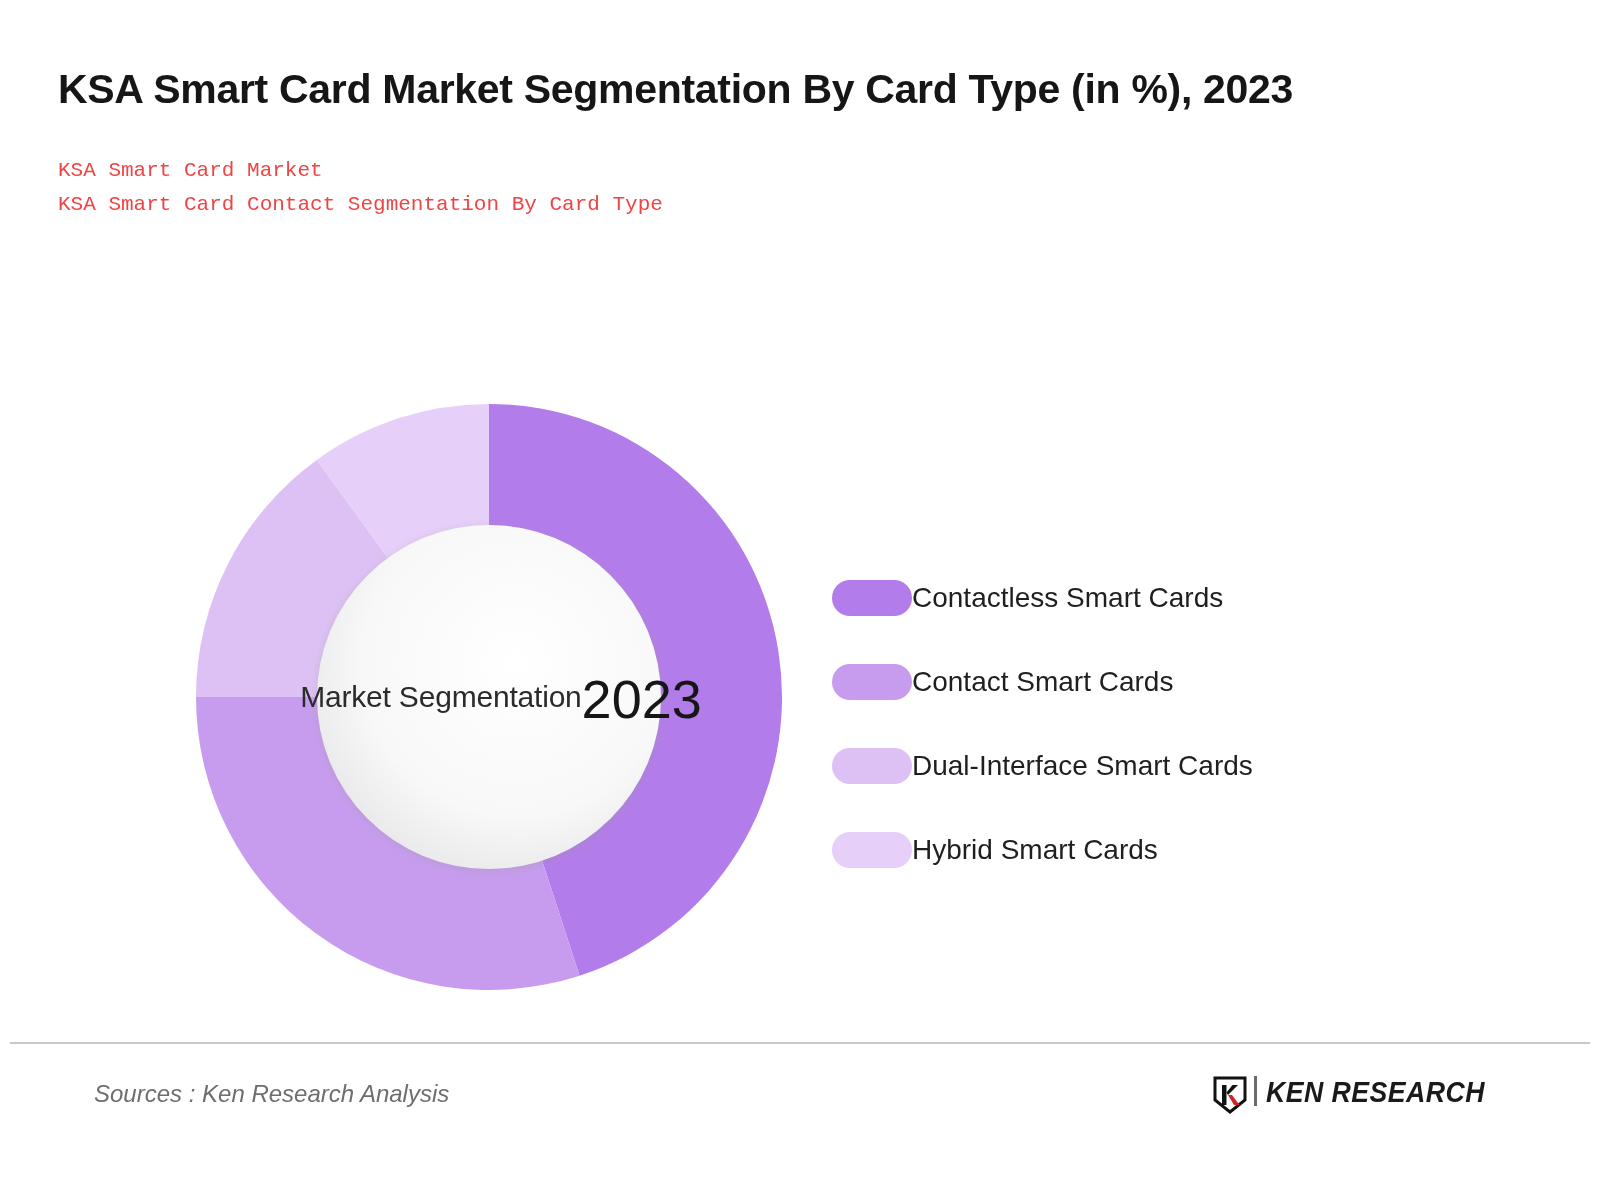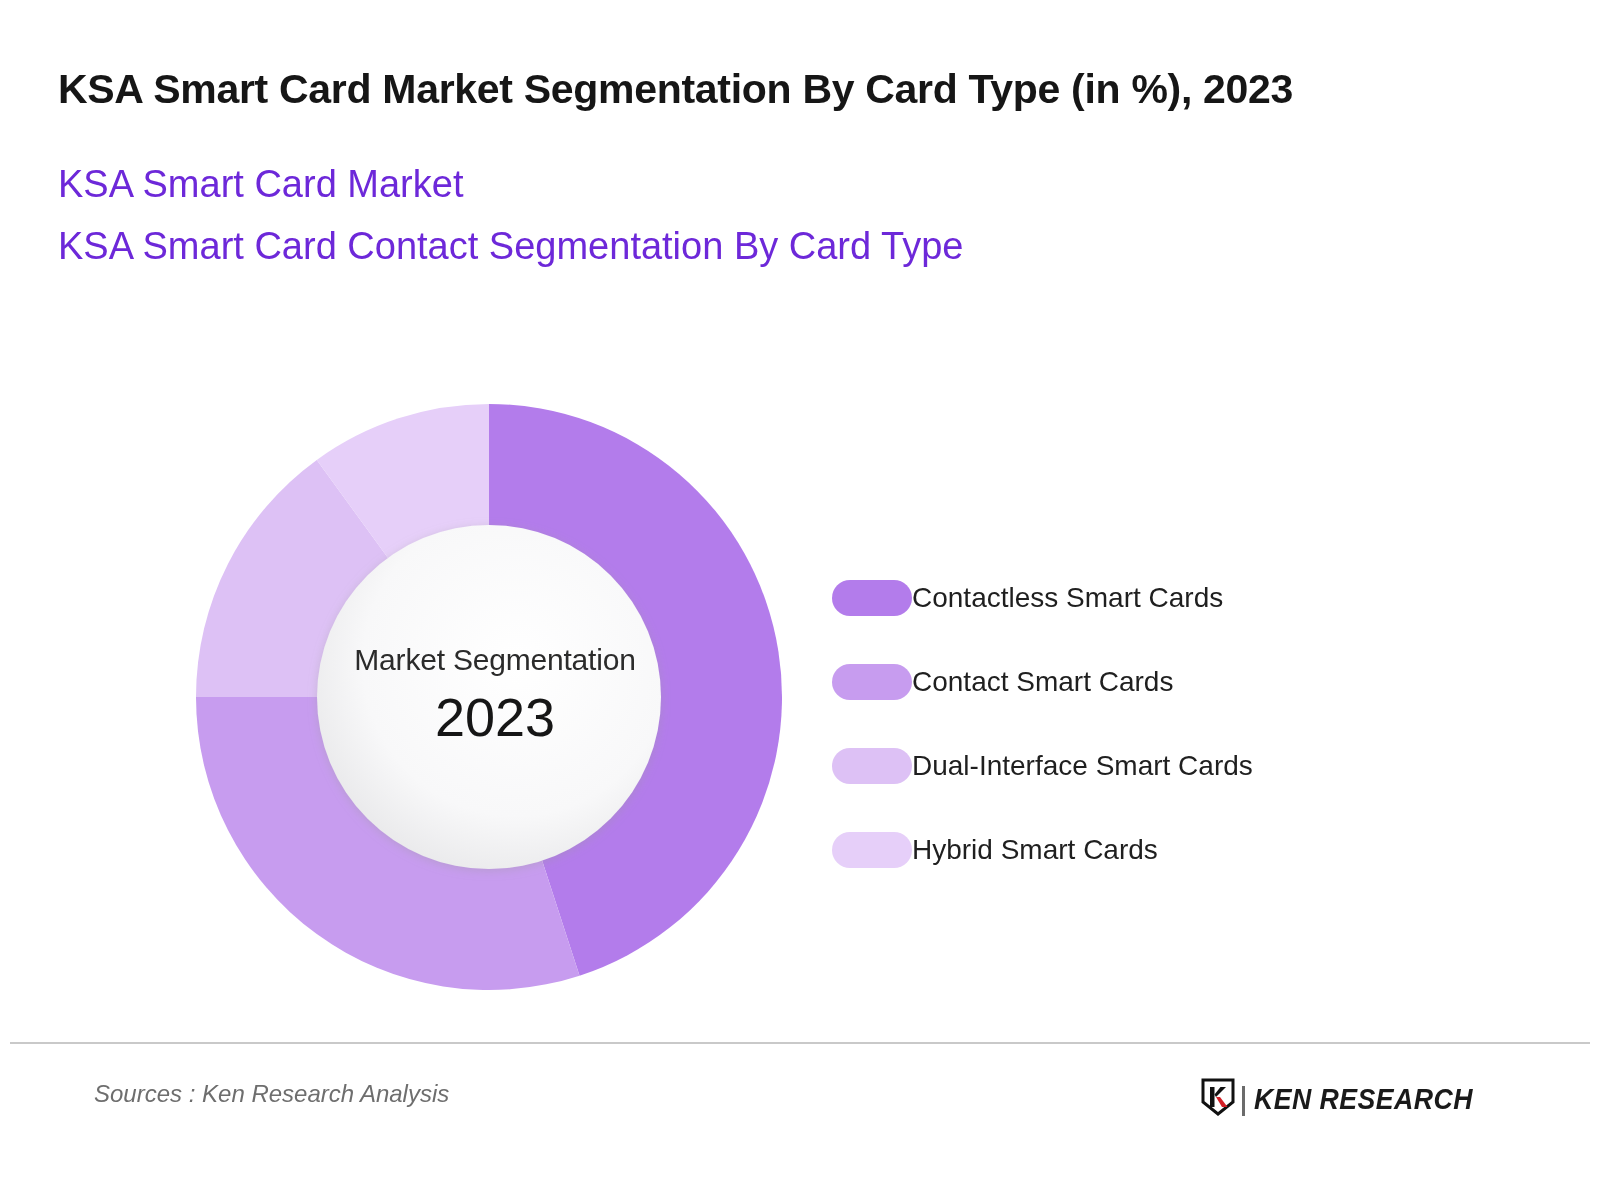--- a/index.html
+++ b/index.html
@@ -37,24 +37,25 @@
     line-height: 1.32;
     letter-spacing: -0.3px;
     color: #161616;
     margin: 0;
     max-width: 1390px;
   }
   .subtitle-block {
     margin-top: 38px;
   }
   .subtitle {
-    font-size: 38px;
+    font-size: 21px;
     line-height: 1.62;
-    color: #6d28d9;
+    color: #ef4444;
     font-weight: normal;
+    font-family: Liberation Mono, monospace;
   }
 
   
   .chart-area {
     position: absolute;
     left: 0;
     top: 380px;
     width: 1600px;
     height: 640px;
   }
@@ -67,26 +68,26 @@
     height: 590px;
   }
   .donut-svg {
     display: block;
     width: 590px;
     height: 590px;
   }
 
   .center-label {
     position: absolute;
-    left: 6px;
+    left: 12px;
     top: 0;
     width: 590px;
     height: 590px;
     display: flex;
-    flex-direction: column;
+    flex-direction: row;
     align-items: center;
     justify-content: center;
     pointer-events: none;
   }
   .center-title {
     font-size: 30px;
     color: #2b2b2b;
     line-height: 1.2;
     font-weight: normal;
     letter-spacing: -0.2px;
@@ -143,24 +144,24 @@
   }
   .sources {
     position: absolute;
     left: 94px;
     top: 20px;
     font-size: 24px;
     color: #6e6e6e;
   }
   .logo {
     position: absolute;
-    right: 108px;
+    right: 96px;
     top: 16px;
     display: flex;
-    align-items: flex-end;
+    align-items: flex-start;
     height: 40px;
   }
   .logo-mark {
     width: 34px;
     height: 38px;
     flex: 0 0 auto;
   }
   .logo-divider {
     width: 3px;
     height: 30px;

